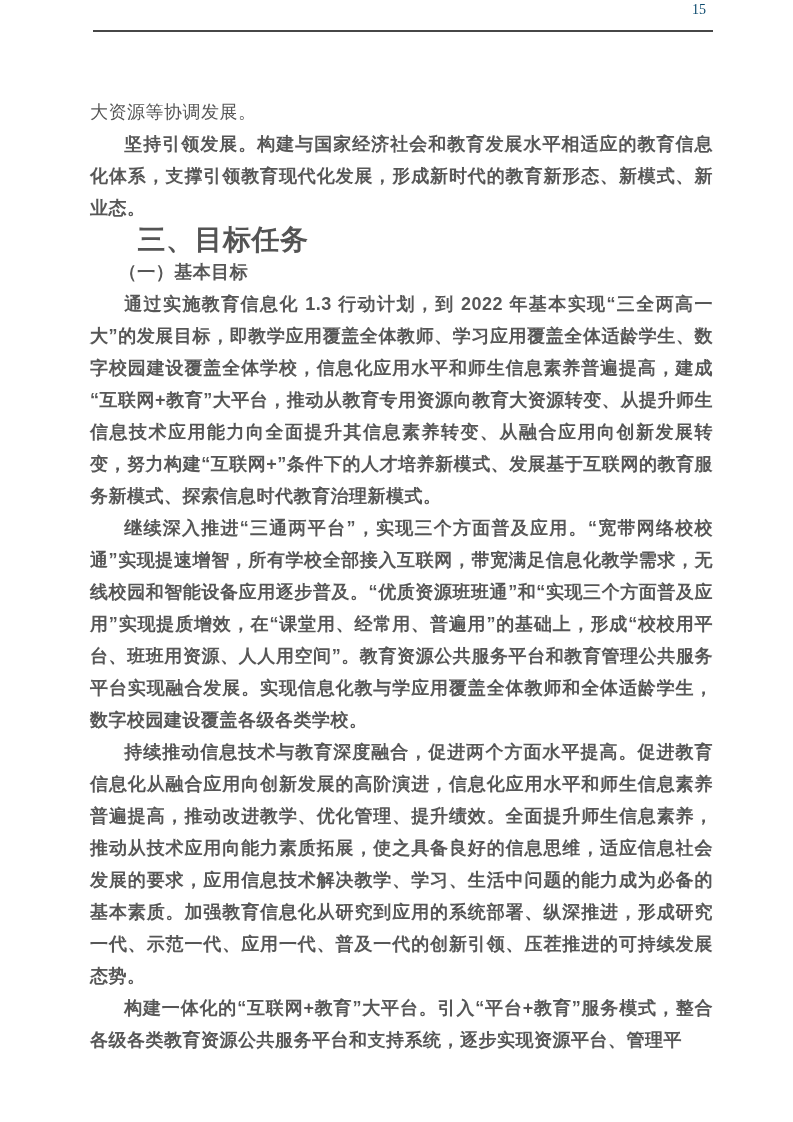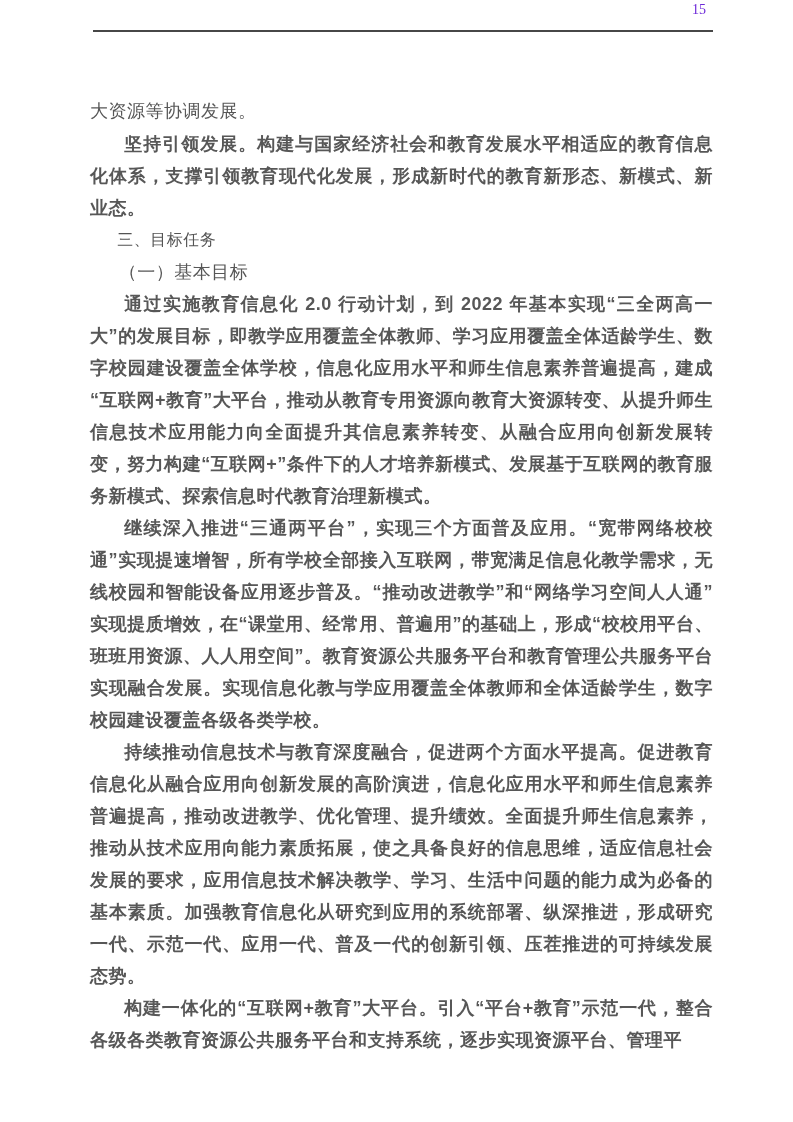--- a/index.html
+++ b/index.html
@@ -14,21 +14,21 @@
     background: #ffffff;
     overflow: hidden;
     font-family: "Liberation Sans", "DejaVu Sans", sans-serif;
   }
   .page-number {
     position: absolute;
     top: 2px;
     left: 692px;
     font-size: 14px;
     line-height: 16px;
-    color: #6d28d9;
+    color: #0c4a6e;
     font-family: "Liberation Serif", "DejaVu Serif", serif;
   }
   .header-rule {
     position: absolute;
     top: 30px;
     left: 93px;
     width: 620px;
     height: 2px;
     background: #474747;
   }
@@ -42,35 +42,35 @@
     line-height: 32px;
     text-align: justify;
     letter-spacing: 0.5px;
   }
   .content p {
     margin: 0;
     padding: 0;
   }
   .para-cont {            
     text-indent: 0;
-    font-family: Liberation Mono, monospace;
   }
   .para-body {
     text-indent: 1.9em;
     font-weight: bold;
   }
   .para-heading {
     text-indent: 1.7em;
-    font-weight: normal;
-    font-size: 16px;
+    font-weight: bold;
+    font-size: 28px;
     line-height: 32px;
     color: #545454;
   }
   .para-sub {
     text-indent: 1.6em;
+    font-weight: bold;
   }
 </style>
 </head>
 <body>
 
 <div class="page">
 
   <div class="page-number">15</div>
 
   <div class="header-rule"></div>
@@ -78,24 +78,24 @@
   <div class="content">
 
     <p class="para-cont">大资源等协调发展。</p>
 
     <p class="para-body">坚持引领发展。构建与国家经济社会和教育发展水平相适应的教育信息化体系，支撑引领教育现代化发展，形成新时代的教育新形态、新模式、新业态。</p>
 
     <p class="para-heading">三、目标任务</p>
 
     <p class="para-sub">（一）基本目标</p>
 
-    <p class="para-body">通过实施教育信息化 2.0 行动计划，到 2022 年基本实现“三全两高一大”的发展目标，即教学应用覆盖全体教师、学习应用覆盖全体适龄学生、数字校园建设覆盖全体学校，信息化应用水平和师生信息素养普遍提高，建成“互联网+教育”大平台，推动从教育专用资源向教育大资源转变、从提升师生信息技术应用能力向全面提升其信息素养转变、从融合应用向创新发展转变，努力构建“互联网+”条件下的人才培养新模式、发展基于互联网的教育服务新模式、探索信息时代教育治理新模式。</p>
+    <p class="para-body">通过实施教育信息化 1.3 行动计划，到 2022 年基本实现“三全两高一大”的发展目标，即教学应用覆盖全体教师、学习应用覆盖全体适龄学生、数字校园建设覆盖全体学校，信息化应用水平和师生信息素养普遍提高，建成“互联网+教育”大平台，推动从教育专用资源向教育大资源转变、从提升师生信息技术应用能力向全面提升其信息素养转变、从融合应用向创新发展转变，努力构建“互联网+”条件下的人才培养新模式、发展基于互联网的教育服务新模式、探索信息时代教育治理新模式。</p>
 
 
-    <p class="para-body">继续深入推进“三通两平台”，实现三个方面普及应用。“宽带网络校校通”实现提速增智，所有学校全部接入互联网，带宽满足信息化教学需求，无线校园和智能设备应用逐步普及。“推动改进教学”和“网络学习空间人人通”实现提质增效，在“课堂用、经常用、普遍用”的基础上，形成“校校用平台、班班用资源、人人用空间”。教育资源公共服务平台和教育管理公共服务平台实现融合发展。实现信息化教与学应用覆盖全体教师和全体适龄学生，数字校园建设覆盖各级各类学校。</p>
+    <p class="para-body">继续深入推进“三通两平台”，实现三个方面普及应用。“宽带网络校校通”实现提速增智，所有学校全部接入互联网，带宽满足信息化教学需求，无线校园和智能设备应用逐步普及。“优质资源班班通”和“实现三个方面普及应用”实现提质增效，在“课堂用、经常用、普遍用”的基础上，形成“校校用平台、班班用资源、人人用空间”。教育资源公共服务平台和教育管理公共服务平台实现融合发展。实现信息化教与学应用覆盖全体教师和全体适龄学生，数字校园建设覆盖各级各类学校。</p>
 
     <p class="para-body">持续推动信息技术与教育深度融合，促进两个方面水平提高。促进教育信息化从融合应用向创新发展的高阶演进，信息化应用水平和师生信息素养普遍提高，推动改进教学、优化管理、提升绩效。全面提升师生信息素养，推动从技术应用向能力素质拓展，使之具备良好的信息思维，适应信息社会发展的要求，应用信息技术解决教学、学习、生活中问题的能力成为必备的基本素质。加强教育信息化从研究到应用的系统部署、纵深推进，形成研究一代、示范一代、应用一代、普及一代的创新引领、压茬推进的可持续发展态势。</p>
 
-    <p class="para-body">构建一体化的“互联网+教育”大平台。引入“平台+教育”示范一代，整合各级各类教育资源公共服务平台和支持系统，逐步实现资源平台、管理平</p>
+    <p class="para-body">构建一体化的“互联网+教育”大平台。引入“平台+教育”服务模式，整合各级各类教育资源公共服务平台和支持系统，逐步实现资源平台、管理平</p>
 
   </div>
 
 </div>
 
 </body></html>

